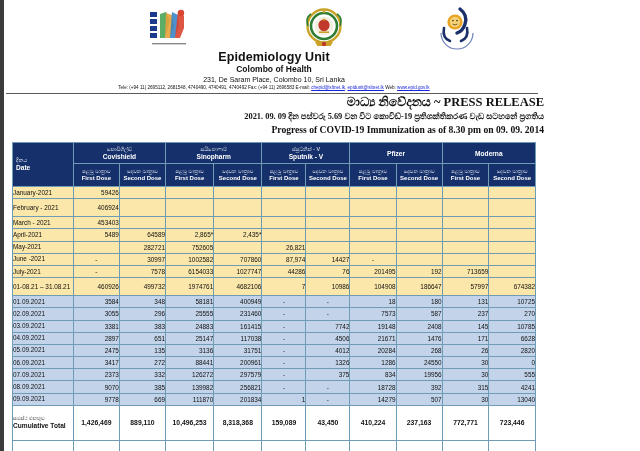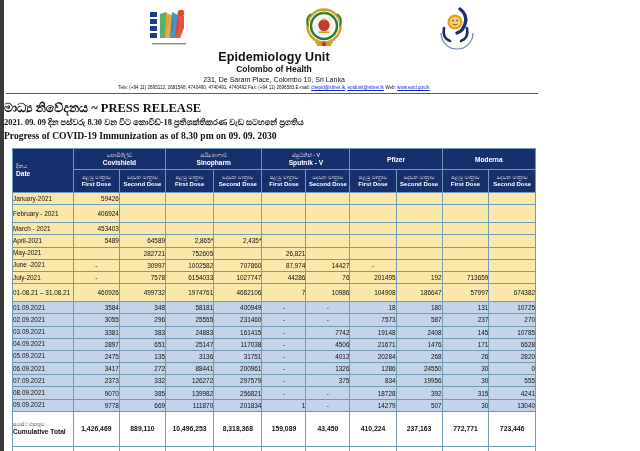--- a/index.html
+++ b/index.html
@@ -20,21 +20,21 @@
 
   .org-name{text-align:center;font-weight:bold;font-size:12.5px;letter-spacing:.1px;
             line-height:14px;margin-top:-2px;font-family:"Liberation Sans",sans-serif;}
   .org-sub{text-align:center;font-weight:bold;font-size:8.5px;line-height:11px;}
   .org-addr{text-align:center;font-size:7px;line-height:9px;}
   .org-contact{text-align:center;font-size:4.6px;line-height:7px;white-space:nowrap;}
   .org-contact .lnk{color:#1a27d8;text-decoration:underline;}
   .rule{border-top:1.6px solid #5a5a5a;margin:2px 6px 0 2px;}
 
   
-  .titles{text-align:left;margin-top:6px;}
+  .titles{text-align:right;margin-top:0;}
   .t-main{font-size:12.5px;font-family:"Liberation Serif",serif;font-weight:bold;line-height:16px;}
   .t-sin{font-size:8.4px;font-family:"Liberation Serif",serif;line-height:13px;font-weight:bold;}
   .t-eng{font-size:9.6px;font-family:"Liberation Serif",serif;font-weight:bold;line-height:13px;}
 
   
   .tbl-wrap{margin:6px 8px 0 8px;}
   table.grid{border-collapse:collapse;width:100%;table-layout:fixed;
              font-size:6.4px;}
   table.grid th,table.grid td{border:0.8px solid #6f9bb5;padding:0;}
 
@@ -116,22 +116,22 @@
       <span class="lnk">chepid@sltnet.lk</span>,
       <span class="lnk">epidunit@sltnet.lk</span>
       <span>Web:</span>
       <span class="lnk">www.epid.gov.lk</span>
     </div>
     <div class="rule"></div>
   </div>
 
   <div class="titles">
     <div class="t-main">මාධ්‍ය නිවේදනය  ~  PRESS RELEASE</div>
-    <div class="t-sin">2021. 09. 09 දින පස්වරු 8.30 වන විට කොවිඩ්-18 ප්‍රතිශක්තිකරණ වැඩ සටහනේ ප්‍රගතිය</div>
-    <div class="t-eng">Progress of COVID-19 Immunization as of 8.30 pm on 09. 09. 2030</div>
+    <div class="t-sin">2021. 09. 09 දින පස්වරු 5.69 වන විට කොවිඩ්-19 ප්‍රතිශක්තිකරණ වැඩ සටහනේ ප්‍රගතිය</div>
+    <div class="t-eng">Progress of COVID-19 Immunization as of 8.30 pm on 09. 09. 2014</div>
   </div>
 
   <div class="tbl-wrap">
     <table class="grid">
       <colgroup>
         <col style="width:11.6%">
           <col style="width:8.8%">
           <col style="width:8.8%">
         <col style="width:9.2%">
           <col style="width:9.2%">

